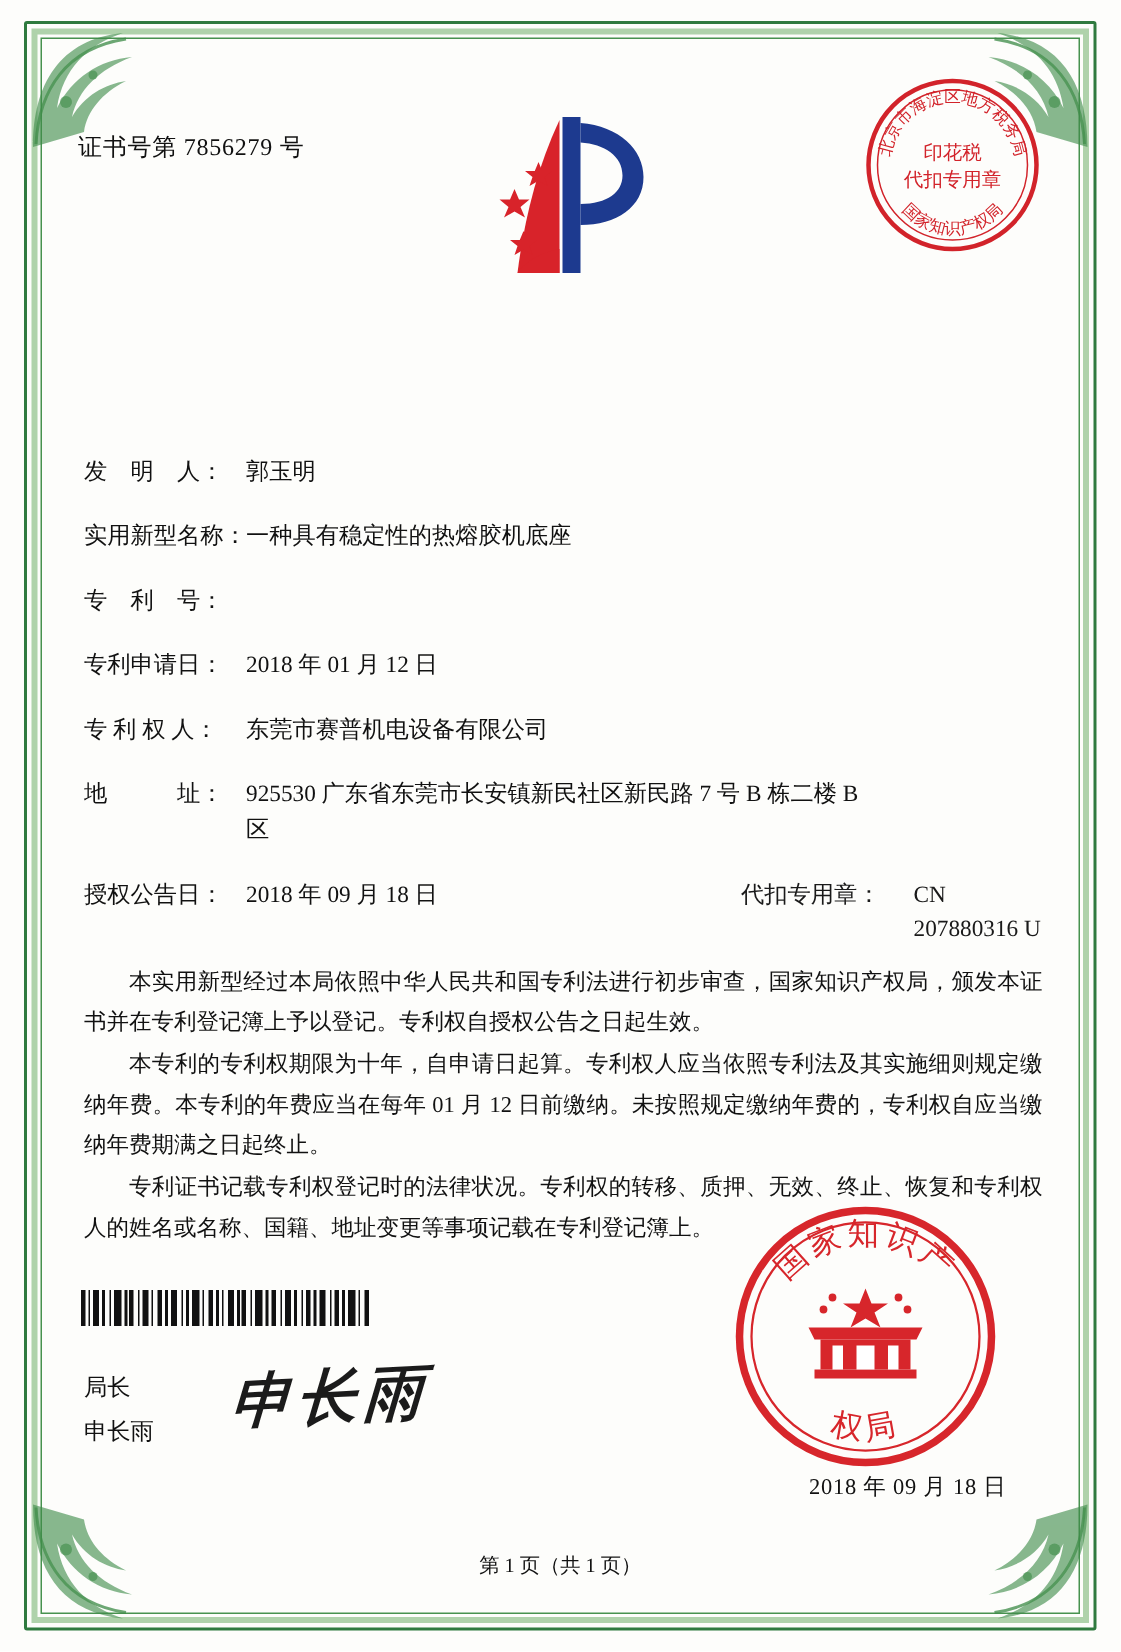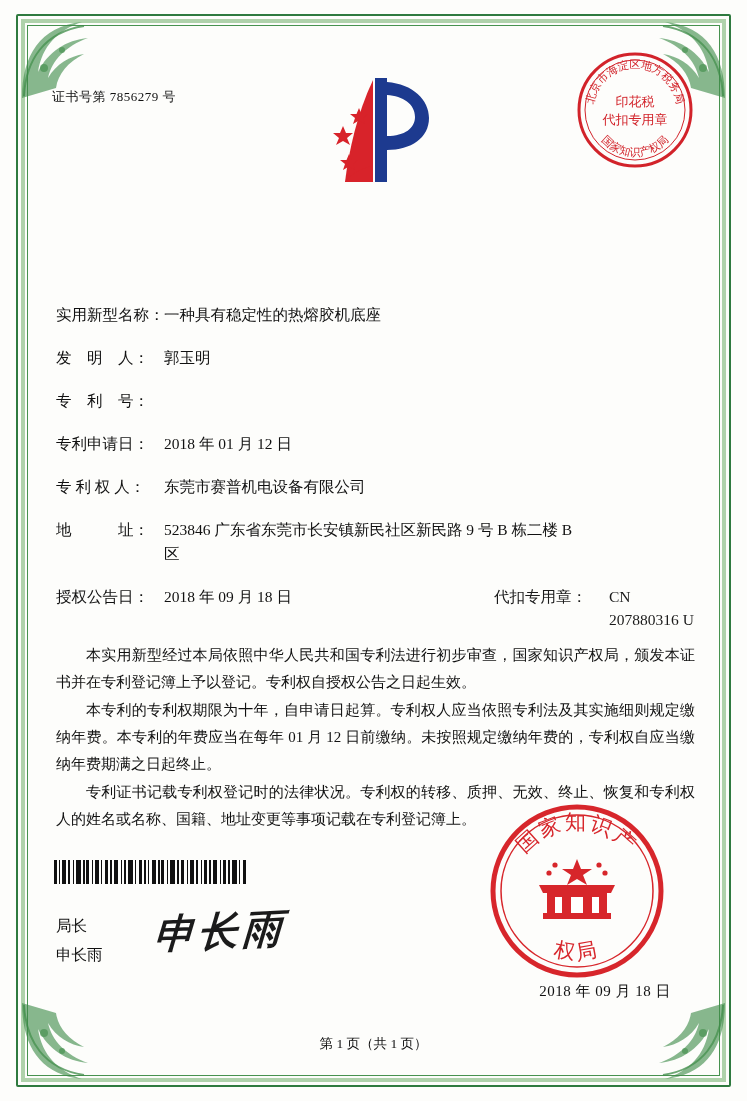--- a/index.html
+++ b/index.html
@@ -53,21 +53,21 @@
 
   
   .content {
     position: absolute;
     left: 44px; top: 42px; right: 44px; bottom: 42px;
   }
 
   .cert-no {
     position: absolute;
     left: 8px; top: 46px;
-    font-size: 13px;
+    font-size: 16px;
     letter-spacing: .5px;
     color: #111;
   }
 
   
   .logo {
     position: absolute;
     left: 50%;
     transform: translateX(-50%);
     top: 28px;
@@ -274,47 +274,47 @@
         <text font-size="11" fill="currentColor" font-family="DejaVu Serif, serif">
           <textPath href="#arcBot" startOffset="50%" text-anchor="middle">国家知识产权局</textPath>
         </text>
       </svg>
     </div>
 
 
     <div class="fields">
 
       <div class="field-row">
+        <span class="field-label">发　明　人：</span>
+        <span class="field-value">郭玉明</span>
+      </div>
+
+      <div class="field-row">
         <span class="field-label">实用新型名称：</span>
         <span class="field-value">一种具有稳定性的热熔胶机底座</span>
       </div>
 
       <div class="field-row">
-        <span class="field-label">发　明　人：</span>
-        <span class="field-value">郭玉明</span>
-      </div>
-
-      <div class="field-row">
         <span class="field-label">专　利　号：</span>
       </div>
 
       <div class="field-row">
         <span class="field-label">专利申请日：</span>
         <span class="field-value">2018 年 01 月 12 日</span>
       </div>
 
       <div class="field-row">
         <span class="field-label">专 利 权 人：</span>
         <span class="field-value">东莞市赛普机电设备有限公司</span>
       </div>
 
       <div class="field-row">
         <span class="field-label">地　　　址：</span>
         <span class="field-value">
-          <span>523846 广东省东莞市长安镇新民社区新民路 9 号 B 栋二楼 B</span>
+          <span>925530 广东省东莞市长安镇新民社区新民路 7 号 B 栋二楼 B</span>
           <span class="value-indent">区</span>
         </span>
       </div>
 
       <div class="field-row two-col">
         <span class="field-label">授权公告日：</span>
         <span class="field-value">2018 年 09 月 18 日</span>
         <span class="field-label2">代扣专用章：</span>
         <span class="field-value2">CN 207880316 U</span>
       </div>

